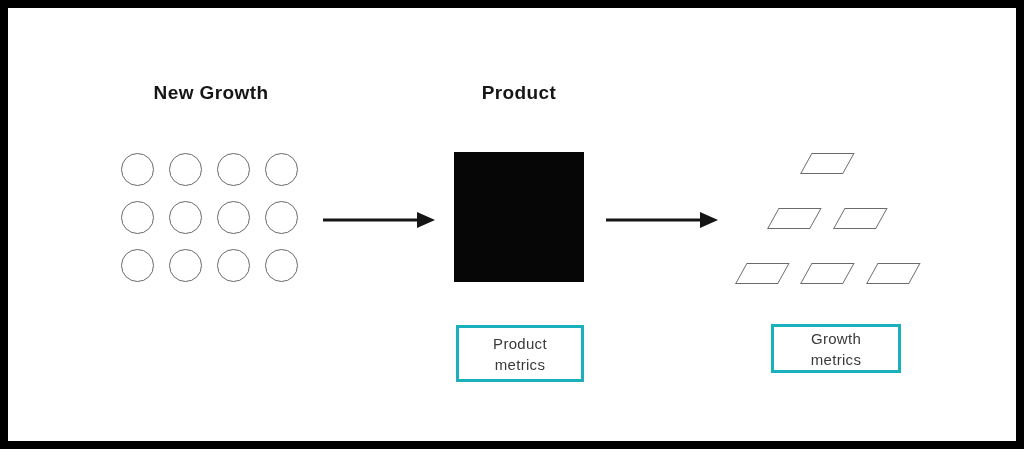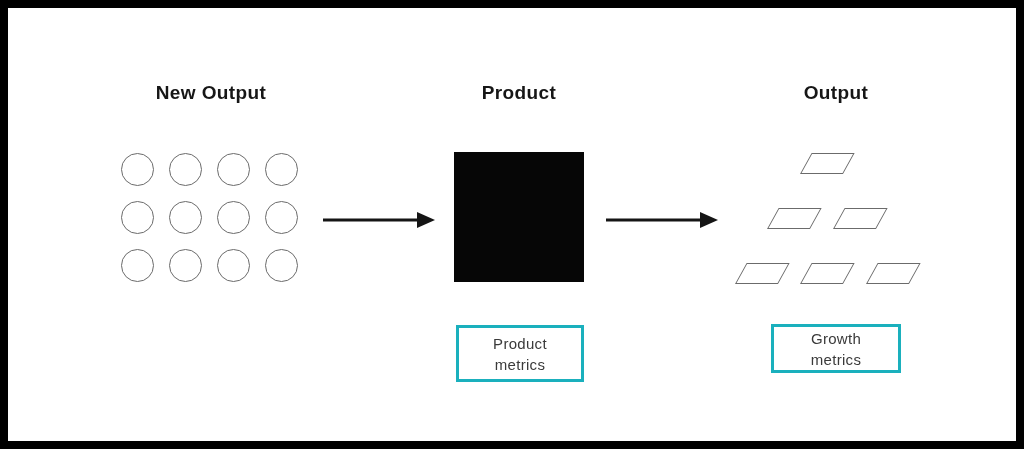--- a/index.html
+++ b/index.html
@@ -119,23 +119,22 @@
     color: #3a3a3a;
   }
   #product-metrics-box { left: 448px; top: 317px; width: 128px; height: 57px; }
   #growth-metrics-box  { left: 763px; top: 316px; width: 130px; height: 49px; }
 </style>
 </head>
 <body>
 
 <div class="canvas">
 
-  <div class="title" id="title-new-users">New Output</div>
+  <div class="title" id="title-new-users">New Growth</div>
   <div class="title" id="title-product">Product</div>
-  <div class="title" id="title-output">Output</div>
 
   <div class="circle-grid">
       <div class="circle"></div>
       <div class="circle"></div>
       <div class="circle"></div>
       <div class="circle"></div>
       <div class="circle"></div>
       <div class="circle"></div>
       <div class="circle"></div>
       <div class="circle"></div>

